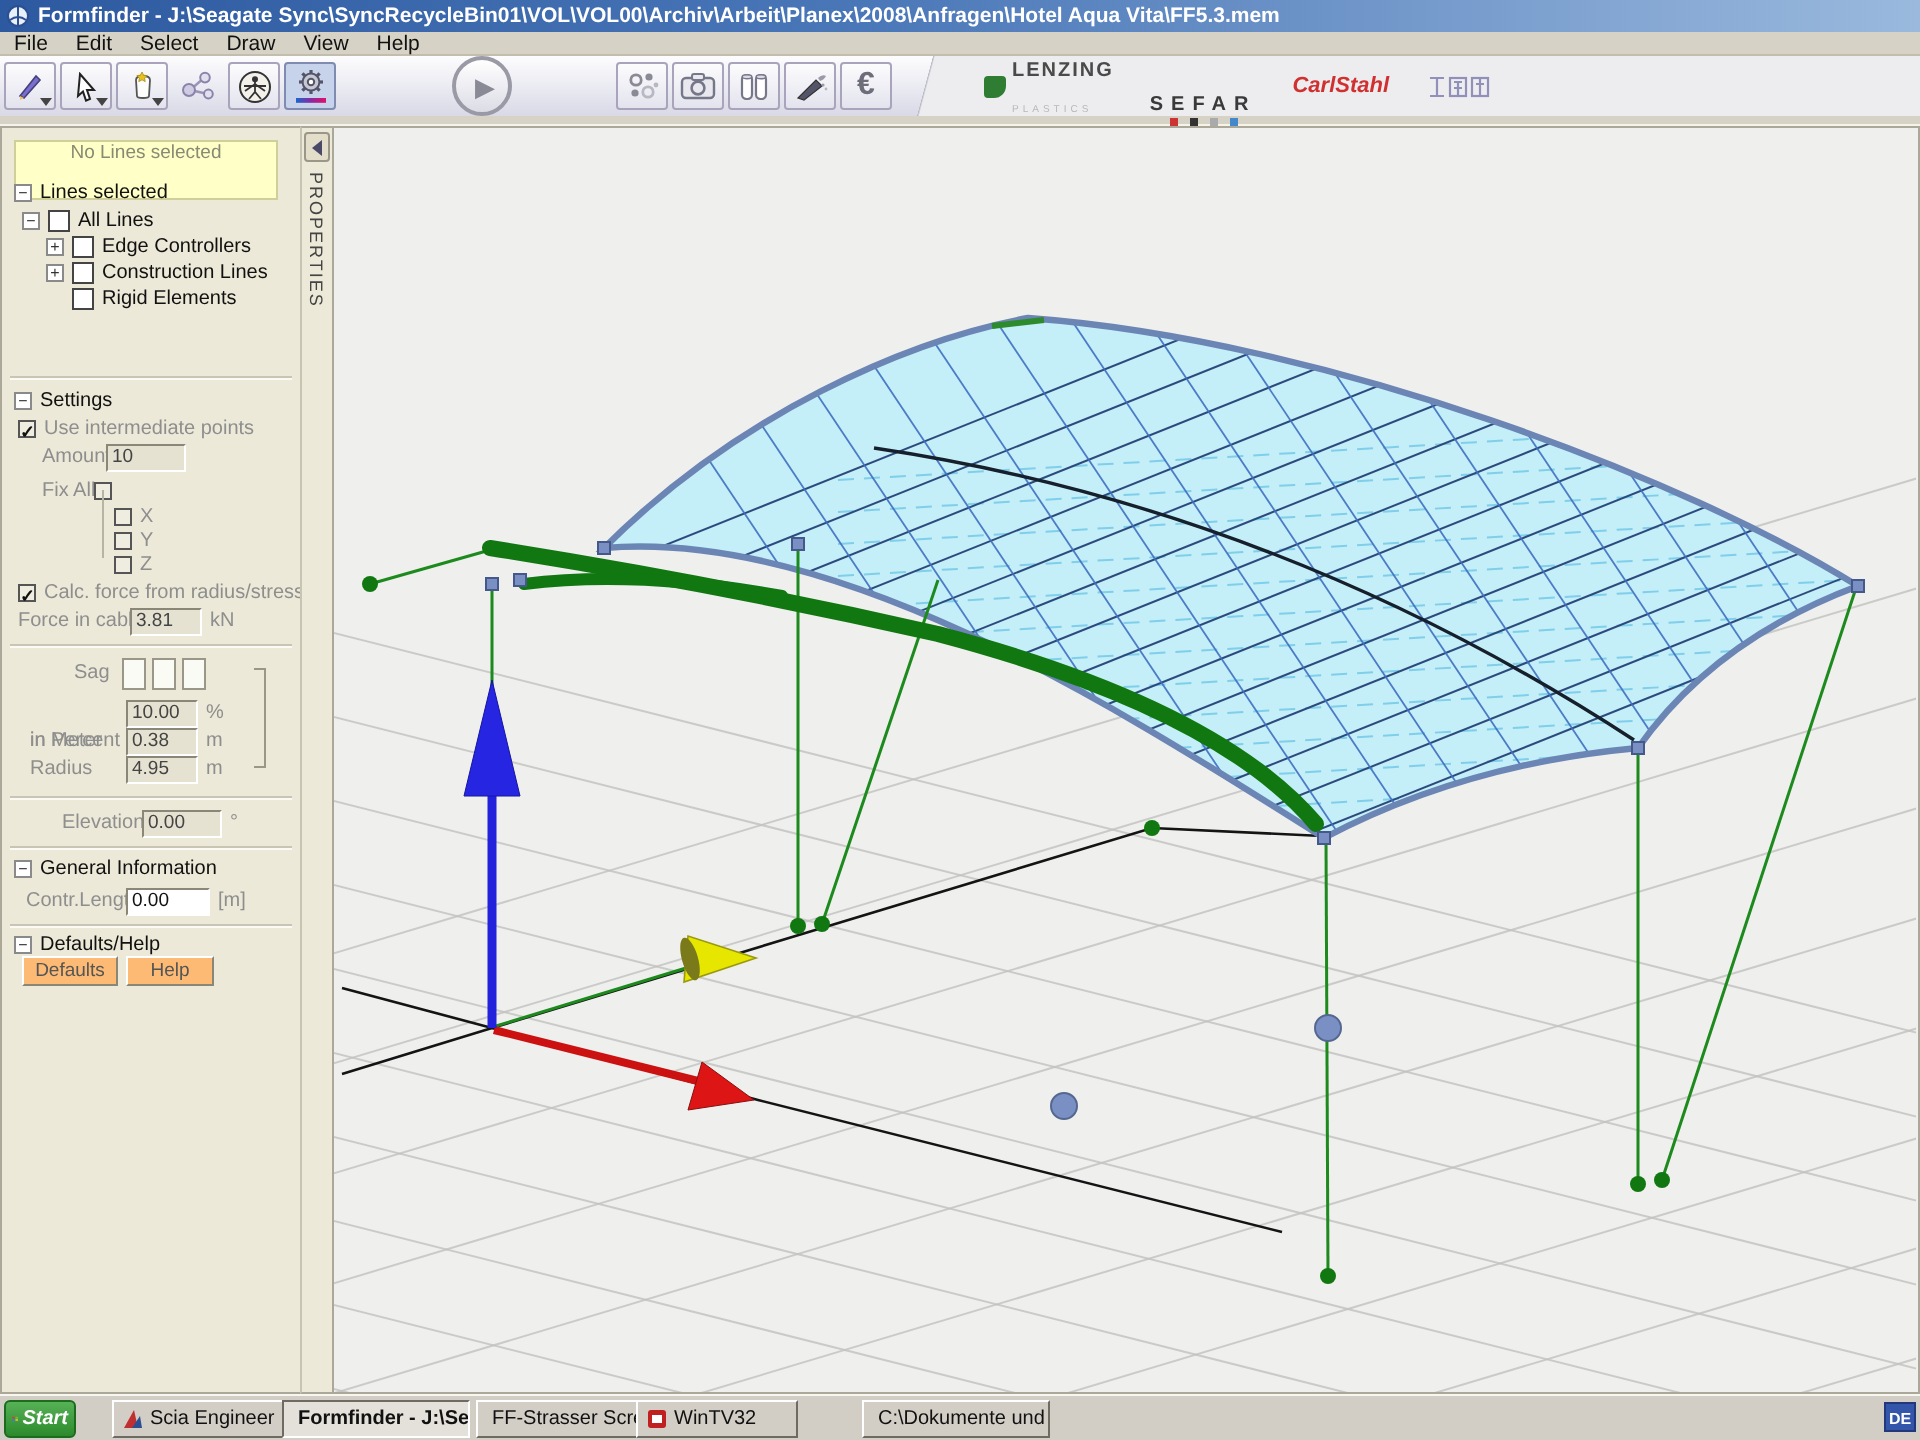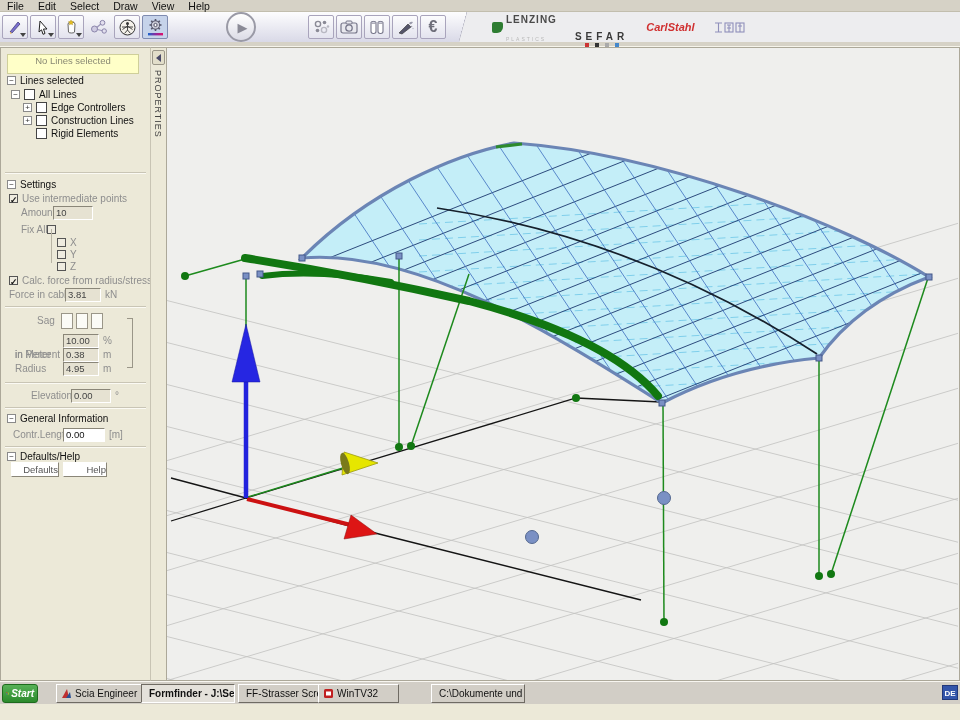--- a/index.html
+++ b/index.html
@@ -48,43 +48,43 @@
   .sefar-sq { display:flex; gap:6px; justify-content:center; margin-top:1px;}
   .sefar-sq i { width:4px; height:4px; display:block; }
   .logo-carl { font-size:11px; font-weight:bold; font-style:italic; color:#d03030; }
   .logo4 svg { display:block; }
 
   
   .main { height:635px; display:flex; background:#ece9d8; border-top:1px solid #f6f4ea; }
   .panel { width:150px; position:relative; background:#ece9d8; border:1px solid #aca899;
            border-right:none; font-size:10px; color:#111; }
   .row { position:absolute; height:13px; display:flex; align-items:center; white-space:nowrap; }
-  .banner { position:absolute; left:6px; top:6px; width:132px; height:20px; background:#ffffc8;
+  .banner { position:absolute; left:6px; top:6px; width:132px; height:30px; background:#ffffc8;
             border:1px solid #cfcf9a; color:#8a8a74; font-size:9.5px; text-align:center;
             line-height:11px; }
   .pm { width:9px; height:9px; border:1px solid #8a8a8a; background:#fff; font-size:8px;
         line-height:7px; text-align:center; color:#333; margin-right:4px; flex:0 0 auto;}
   .pm.plus::before { content:"+"; } .pm.minus::before { content:"\2212"; }
   .cb { width:11px; height:11px; border:1px solid #444; background:#fff; margin-right:4px;
         font-size:9px; line-height:10px; text-align:center; color:#111; flex:0 0 auto;}
   .cb.small { width:9px; height:9px; background:#efece0; border-color:#555; }
   .cb.checked { background:#efece0; }
   .cb.checked::before { content:"\2713"; font-weight:bold; }
   .gray { color:#8e8e8e; }
   .fld { height:14px; border:1px solid; border-color:#8a8678 #fff #fff #8a8678;
          background:#e6e2d2; color:#444; font-size:9.5px; padding:0 2px;
          font-family:"Liberation Sans",sans-serif; }
   .fld.white { background:#fff; color:#111; }
   .sep { position:absolute; left:4px; right:4px; border-top:1px solid #c9c5b5;
          border-bottom:1px solid #fbfaf4; }
   .sagbox { width:12px; height:16px; background:#fbfbf6; border:1px solid #9a9688; margin-right:3px;}
   .bracket { position:absolute; width:6px; border:1px solid #9a9688; border-left:none; }
-  .btn97 { position:absolute; height:15px; background:#ffffff; border:1px solid;
+  .btn97 { position:absolute; height:15px; background:#fdba74; border:1px solid;
            border-color:#fff #8a8678 #8a8678 #fff; font-size:9.5px; color:#555;
-           text-align:right; line-height:13px; }
+           text-align:center; line-height:13px; }
   .props-strip { width:17px; background:#ece9d8; border:1px solid #aca899; border-left:1px solid #c8c4b4;
                  position:relative; }
   .props-arrow { position:absolute; top:2px; left:1px; width:13px; height:15px; background:#e2deca;
                  border:1px solid #9a9688; border-radius:2px; display:flex; align-items:center;
                  justify-content:center; }
   .props-arrow::before { content:""; width:0; height:0; border-top:4px solid transparent;
                  border-bottom:4px solid transparent; border-right:5px solid #4a4a68; }
   .props-label { position:absolute; top:22px; left:2px; writing-mode:vertical-rl;
                  font-size:9px; color:#444; letter-spacing:1px; }
   .viewport { flex:1; position:relative; background:#efefed; border:1px solid #aca899;
@@ -110,20 +110,27 @@
   .gridL line { stroke:#c2c2c0; stroke-width:1; opacity:.8; }
   .meshA line { stroke:#2c4a7c; stroke-width:1; }
   .meshB line { stroke:#3f6fc0; stroke-width:.9; opacity:.9; }
   .meshC line { stroke:#7ccdea; stroke-width:1; stroke-dasharray:8 5; opacity:.95; }
 </style>
 </head>
 <body>
 
 <div class="app">
 
+  <div class="titlebar">
+    <svg class="appicon" viewBox="0 0 12 12">
+      <circle cx="6" cy="6" r="5" fill="#e8f0fa" stroke="#2a4f93"></circle>
+      <path d="M6 1 V11 M2 8 Q6 5 10 8" stroke="#2a4f93" fill="none" stroke-width="1"></path>
+    </svg>
+    <span>Formfinder - J:\Seagate Sync\SyncRecycleBin01\VOL\VOL00\Archiv\Arbeit\Planex\2008\Anfragen\Hotel Aqua Vita\FF5.3.mem</span>
+  </div>
 
   <div class="menubar">
     <span>File</span>
     <span>Edit</span>
     <span>Select</span>
     <span>Draw</span>
     <span>View</span>
     <span>Help</span>
   </div>
 

